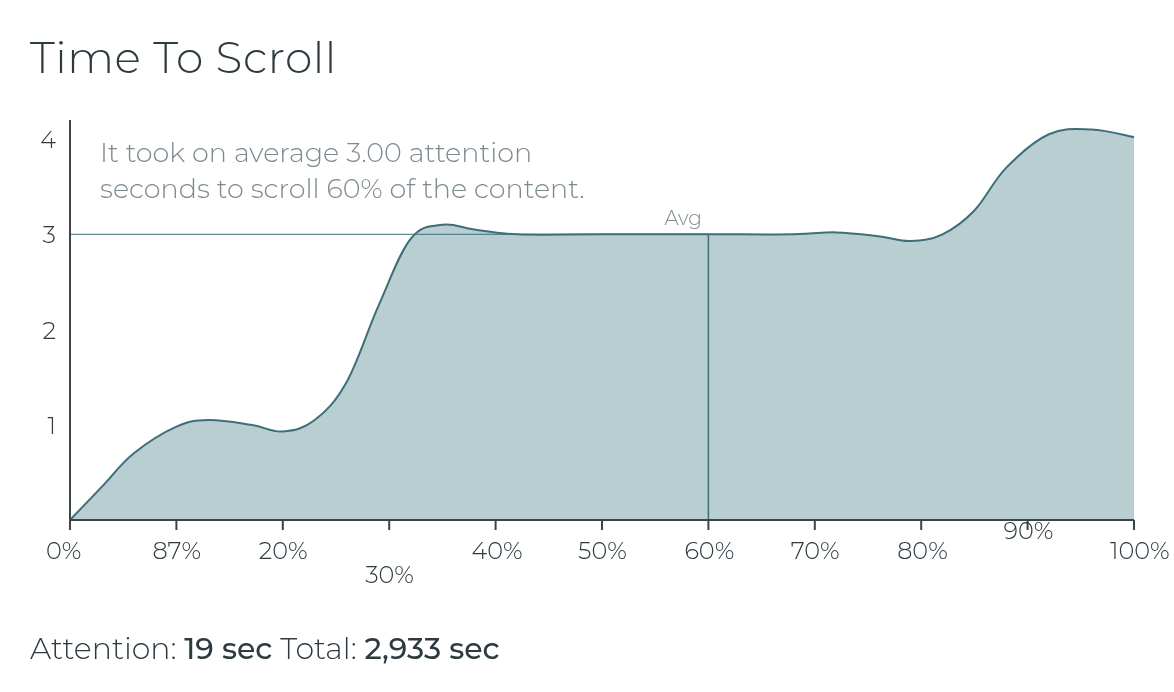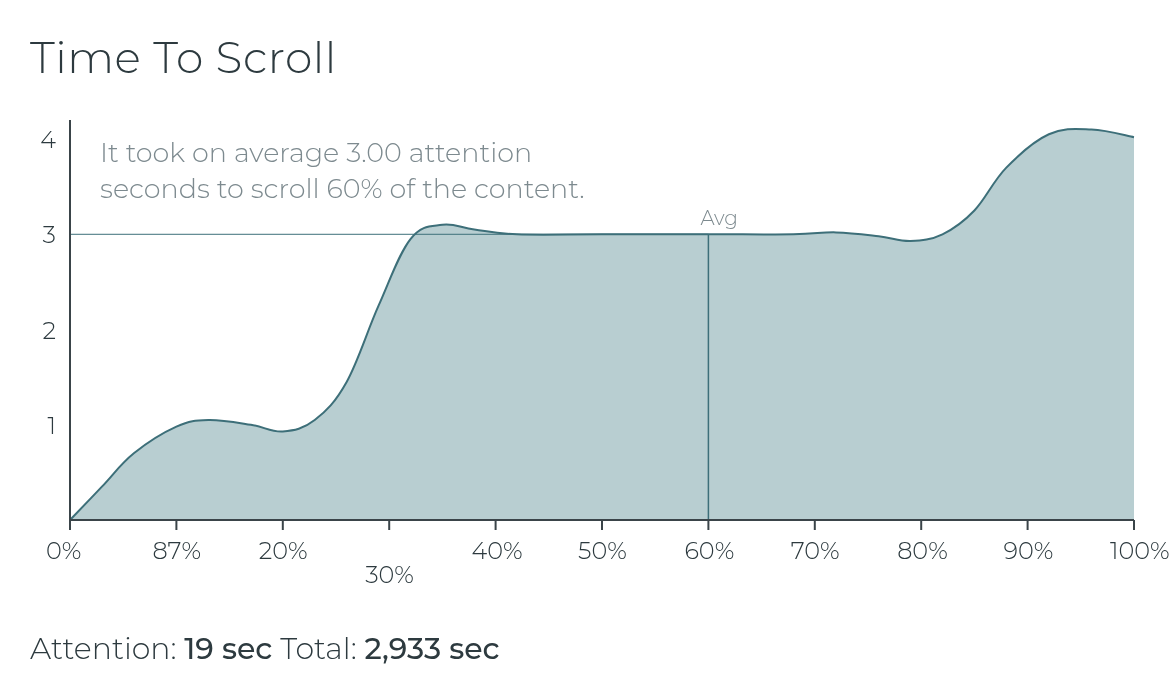--- a/index.html
+++ b/index.html
@@ -102,25 +102,25 @@
       <div class="y-tick" style="right: 1088px; top: 5.04762px;">4</div>
       <div class="x-tick" style="left: 16px; top: 416px;">0%</div>
       <div class="x-tick" style="left: 122.4px; top: 416px;">87%</div>
       <div class="x-tick" style="left: 228.8px; top: 416px;">20%</div>
       <div class="x-tick" style="left: 335.2px; top: 416px; margin-top: 24px;">30%</div>
       <div class="x-tick" style="left: 441.6px; top: 416px;">40%</div>
       <div class="x-tick" style="left: 548px; top: 416px;">50%</div>
       <div class="x-tick" style="left: 654.4px; top: 416px;">60%</div>
       <div class="x-tick" style="left: 760.8px; top: 416px;">70%</div>
       <div class="x-tick" style="left: 867.2px; top: 416px;">80%</div>
-      <div class="x-tick" style="left: 973.6px; top: 416px;">90%</div>
+      <div class="x-tick" style="left: 973.6px; top: 396px;">90%</div>
       <div class="x-tick" style="left: 1080px; top: 416px;">100%</div>
       <div class="annotation" style="left: 70px; top: 15.0476px;">It took on average 3.00 attention
 seconds to scroll 60% of the content.</div>
-      <div class="avg-label" style="left: 634.4px; top: 86.2857px; margin-left: 36px;">Avg</div>
+      <div class="avg-label" style="left: 634.4px; top: 86.2857px;">Avg</div>
     </div>
 
   <div class="footer">
     <span>Attention:</span>
     <span class="val">19 sec</span>
     <span>Total:</span>
     <span class="val">2,933 sec</span>
   </div>
 </div>
 

